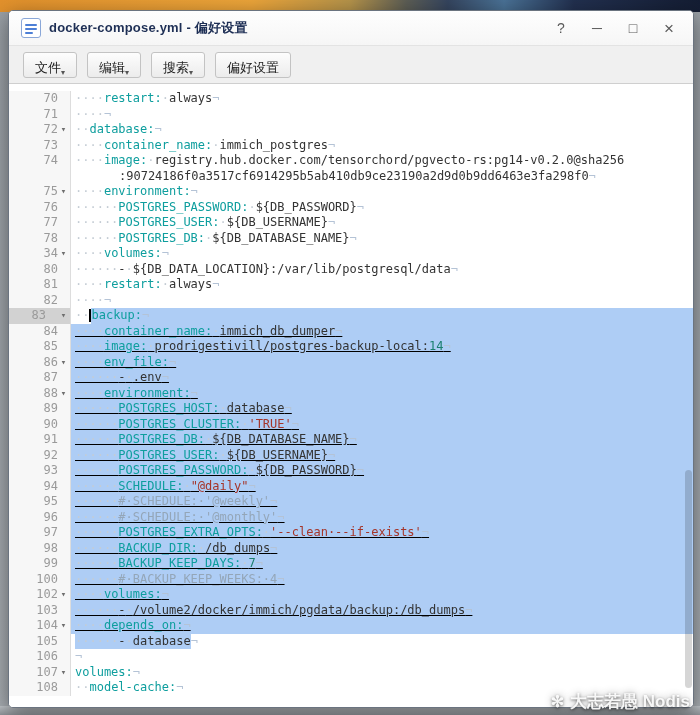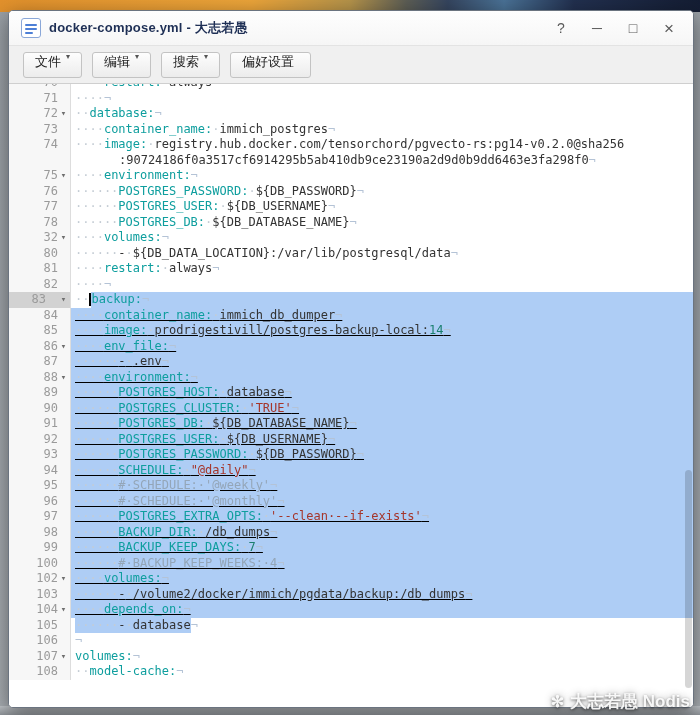--- a/index.html
+++ b/index.html
@@ -18,26 +18,26 @@
     box-shadow:inset 0 0 0 1px #fff;padding-top:3px;box-sizing:border-box;}
   .ai-line{height:2px;background:#4d7fd6;margin:2px 3px 0 3px;border-radius:1px;}
   .ai-line.short{width:8px;}
   .title{font-size:13px;font-weight:bold;color:#1e2f55;letter-spacing:.2px;}
   .win-controls{margin-left:auto;display:flex;align-items:center;gap:20px;padding-right:6px;}
   .wc{color:#5a5a5a;font-size:14px;line-height:1;cursor:default;width:16px;text-align:center;}
   .wc.close{font-size:17px;}
 
   .menubar{height:37px;flex:0 0 37px;background:#f0f0f0;border-bottom:1px solid #cfcfcf;display:flex;align-items:center;
     padding:0 14px;gap:10px;}
-  .menu-btn{display:inline-flex;align-items:flex-start;gap:5px;font-family:"Liberation Sans",sans-serif;font-size:13px;color:#222;
+  .menu-btn{display:inline-flex;align-items:flex-end;font-family:"Liberation Sans",sans-serif;font-size:13px;color:#222;
     background:linear-gradient(#fdfdfd,#ececec);border:1px solid #c3c3c3;border-radius:3px;height:26px;padding:0 11px;cursor:default;}
   .caret{font-size:8px;color:#555;line-height:1;}
 
   .editor{flex:1;position:relative;background:#fff;overflow:hidden;}
-  .code-lines{position:absolute;top:0;left:0;right:0;}
+  .code-lines{position:absolute;top:16px;left:0;right:0;}
   .line{display:flex;line-height:15.5px;font-family:"DejaVu Sans Mono",monospace;font-size:12px;}
   .line.clip{margin-top:-9px;}
   .gutter{flex:0 0 62px;width:62px;background:var(--gutbg);border-right:1px solid #ddd;display:flex;
     padding-right:1px;box-sizing:border-box;color:var(--gutfg);}
   .gutter.active{background:var(--gutactive);gap:12px;}
   .lnum{flex:1;text-align:right;}
   .fold{width:11px;text-align:center;color:#6e6e6e;font-size:9px;line-height:15.5px;}
   .content{flex:1;white-space:pre;padding-left:4px;min-width:0;}
   .content.sel-full{background:var(--sel);text-decoration:underline;}
   .content.sel-start{display:flex;}
@@ -72,21 +72,21 @@
   <div class="desktop-top"></div>
   <div class="desktop-bottom"></div>
 
   <div class="window">
     <div class="titlebar">
       <div class="app-icon">
         <div class="ai-line"></div>
           <div class="ai-line"></div>
           <div class="ai-line short"></div>
       </div>
-      <div class="title">docker-compose.yml - 大志若愚</div>
+      <div class="title">docker-compose.yml - 偏好设置</div>
       <div class="win-controls">
         <span class="wc">?</span>
         <span class="wc">─</span>
         <span class="wc">□</span>
         <span class="wc close">×</span>
       </div>
     </div>
 
     <div class="menubar">
       <button class="menu-btn">
@@ -167,21 +167,21 @@
           </div>
           <div class="line">
             <div class="gutter">
               <span class="lnum">78</span>
               <span class="fold"></span>
             </div>
             <div class="content sel-none"><span class="main"><span class="tk tk-ws">······</span><span class="tk tk-key">POSTGRES_DB:</span><span class="tk tk-ws">·</span><span class="tk tk-val">${DB_DATABASE_NAME}</span><span class="tk tk-eol">¬</span></span></div>
           </div>
           <div class="line">
             <div class="gutter">
-              <span class="lnum">32</span>
+              <span class="lnum">34</span>
               <span class="fold">▾</span>
             </div>
             <div class="content sel-none"><span class="main"><span class="tk tk-ws">····</span><span class="tk tk-key">volumes:</span><span class="tk tk-eol">¬</span></span></div>
           </div>
           <div class="line">
             <div class="gutter">
               <span class="lnum">80</span>
               <span class="fold"></span>
             </div>
             <div class="content sel-none"><span class="main"><span class="tk tk-ws">······</span><span class="tk tk-val">-</span><span class="tk tk-ws">·</span><span class="tk tk-val">${DB_DATA_LOCATION}:/var/lib/postgresql/data</span><span class="tk tk-eol">¬</span></span></div>

